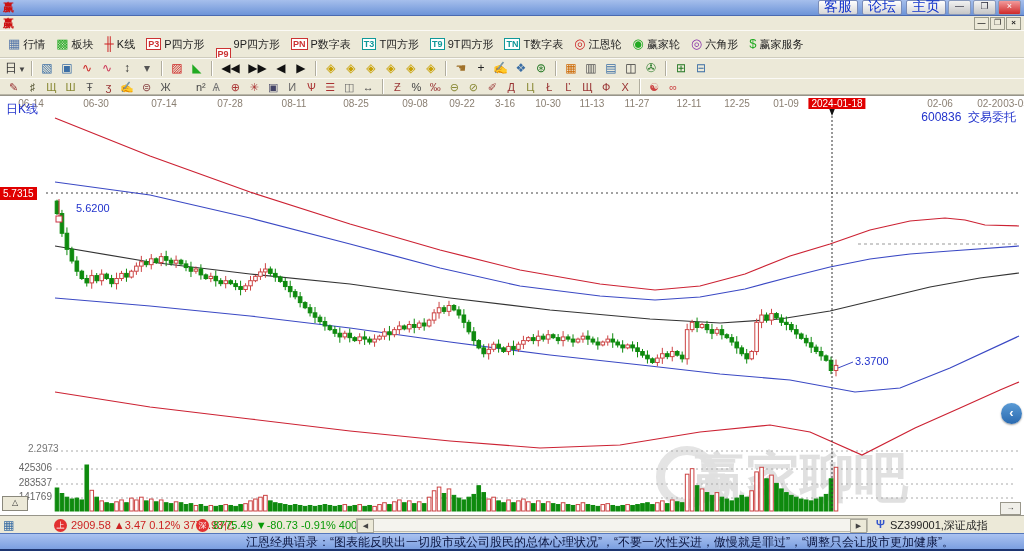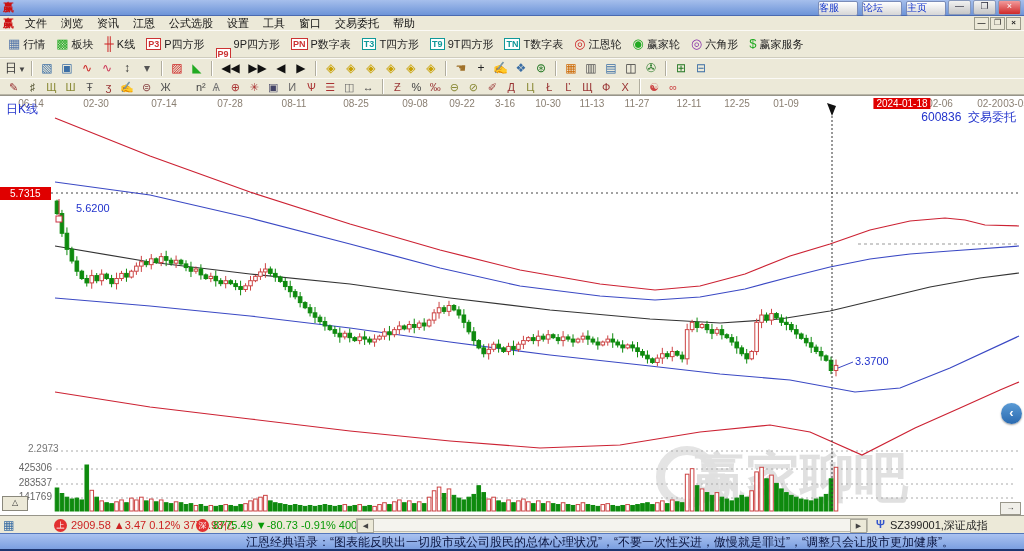--- a/index.html
+++ b/index.html
@@ -8,22 +8,22 @@
        background:#ece9d8;-webkit-font-smoothing:antialiased}
   
   #titlebar{position:absolute;top:0;left:0;right:0;height:16px;
     background:linear-gradient(180deg,#a6bfec,#6d94d8);
     border-bottom:1px solid #4a6ab0;display:flex;align-items:center;
     padding:0 3px;box-sizing:border-box}
   .app-ico{color:#cc1111;font-weight:bold;font-size:11px;margin-right:4px}
   #title-text{color:#101830;font-size:11px;white-space:nowrap}
   .spacer{flex:1}
   .tb-qbtn{width:38px;height:13px;background:linear-gradient(#ffffff,#d6d6d6);
-    border:1px solid #7a8cb8;border-radius:2px;font-size:10px;color:#1133cc;
-    line-height:11px;margin-left:4px;cursor:default}
+    border:1px solid #7a8cb8;border-radius:2px;font-size:14px;color:#1133cc;
+    line-height:11px;text-align:center;margin-left:4px;cursor:default}
   .wb{width:21px;height:13px;margin-left:2px;background:linear-gradient(#f2f2f2,#c6c6c6);
     border:1px solid #8899bb;font-size:9px;line-height:11px;text-align:center;color:#223;border-radius:2px}
   .wb.close{background:linear-gradient(#f29a9a,#cf2a2a);color:#fff}
   
   #menubar{position:absolute;top:16px;left:0;right:0;height:14px;background:#ece9d8;
     display:flex;align-items:center;font-size:11px;padding-left:3px}
   .menu-item{padding:0 7px;color:#111;white-space:nowrap}
   #mdi-btns{position:absolute;right:3px;top:1px;display:flex}
   .mdi-b{width:13px;height:11px;border:1px solid #9a9a8a;background:#ece9d8;
     font-size:8px;line-height:9px;text-align:center;color:#222;margin-left:1px;font-weight:bold}
@@ -47,21 +47,21 @@
   
   #chart{position:absolute;top:95px;left:0;width:1024px;height:420px;background:#fff;
     border-top:1px solid #97958a;box-sizing:border-box}
   #chart-svg{position:absolute;top:0;left:0;z-index:2}
   .date{position:absolute;top:2px;transform:translateX(-50%);font-size:10px;color:#8a7f72;white-space:nowrap}
   .date-hl{background:#e00000;color:#fff;padding:0 3px;z-index:3}
   #kline-label{position:absolute;top:5px;left:6px;color:#2233cc;font-size:12px;z-index:3}
   #indicator-row{position:absolute;top:14px;left:52px;font-size:11px;display:flex;gap:16px;z-index:3;white-space:nowrap}
   #stock-label{position:absolute;top:13px;right:8px;color:#2233cc;font-size:12px;z-index:3;white-space:nowrap}
   #upper-ref-box{position:absolute;top:91px;left:0;background:#e00000;color:#fff;font-size:10px;
-    padding:0 10px;height:13px;line-height:13px;z-index:3}
+    padding:0 3px;height:13px;line-height:13px;z-index:3}
   .plabel{position:absolute;font-size:11px;color:#2233cc;z-index:3;white-space:nowrap}
   #p-high{left:76px;top:106px}
   #p-last{left:855px;top:259px}
   #p-low{left:28px;top:347px;color:#777;font-size:10px}
   .vlabel{position:absolute;left:0;width:52px;text-align:right;font-size:10px;color:#666;z-index:3}
   #wm1{position:absolute;left:702px;top:324px;font-size:21px;color:#c9c9c9;letter-spacing:2px;z-index:1;white-space:nowrap}
   #wm2{position:absolute;left:692px;top:346px;font-size:54px;font-weight:bold;color:#e0e0e0;z-index:1;white-space:nowrap}
   #wm-ring{position:absolute;left:656px;top:350px;width:44px;height:44px;border:9px solid #e4e4e4;border-radius:50%;z-index:1}
   #float-left-btn{position:absolute;left:1001px;top:307px;width:21px;height:21px;border-radius:50%;
     background:linear-gradient(#5b9bd5,#2a6ab0);color:#fff;text-align:center;line-height:19px;
@@ -95,32 +95,20 @@
   <span id="quick-btns"><span class="tb-qbtn" style="display: inline-block;">客服</span><span class="tb-qbtn" style="display: inline-block;">论坛</span><span class="tb-qbtn" style="display: inline-block;">主页</span></span>
   <span id="win-btns" style="display:flex">
       <span class="wb">—</span>
       <span class="wb">❐</span>
       <span class="wb close">×</span>
     </span>
 </div>
 
 <div id="menubar">
   <span class="app-ico">赢</span>
-  <span id="menu-items" style="display:flex">
-      <span class="menu-item">文件</span>
-      <span class="menu-item">浏览</span>
-      <span class="menu-item">资讯</span>
-      <span class="menu-item">江恩</span>
-      <span class="menu-item">公式选股</span>
-      <span class="menu-item">设置</span>
-      <span class="menu-item">工具</span>
-      <span class="menu-item">窗口</span>
-      <span class="menu-item">交易委托</span>
-      <span class="menu-item">帮助</span>
-    </span>
   <span id="mdi-btns">
       <span class="mdi-b">—</span>
       <span class="mdi-b">❐</span>
       <span class="mdi-b">×</span>
     </span>
 </div>
 
 <div id="tb1" class="tbrow">
     <button class="tb-btn">
       <span class="tb-ico" style="color: rgb(85, 119, 170);">▦</span>
@@ -750,35 +738,35 @@
       </g>
       <line x1="832" y1="16" x2="832" y2="415" stroke="#333" stroke-dasharray="2 2" stroke-width="1"></line>
       <polygon points="832,20 827,7 836,10" fill="#111"></polygon>
       <line x1="59" y1="103" x2="59" y2="120" stroke="#cc3344" stroke-width="1"></line>
       <rect x="56" y="120" width="6" height="6" fill="#fff" stroke="#cc3344" stroke-width="1"></rect>
       <line x1="838" y1="272" x2="853" y2="266" stroke="#3b49c4" stroke-width="1"></line>
     </svg>
 
   <div id="date-strip">
       <span class="date" style="left: 31px;">06-14</span>
-      <span class="date" style="left: 96px;">02-30</span>
+      <span class="date" style="left: 96px;">06-30</span>
       <span class="date" style="left: 164px;">07-14</span>
       <span class="date" style="left: 230px;">07-28</span>
       <span class="date" style="left: 294px;">08-11</span>
       <span class="date" style="left: 356px;">08-25</span>
       <span class="date" style="left: 415px;">09-08</span>
       <span class="date" style="left: 462px;">09-22</span>
       <span class="date" style="left: 505px;">3-16</span>
       <span class="date" style="left: 548px;">10-30</span>
       <span class="date" style="left: 592px;">11-13</span>
       <span class="date" style="left: 637px;">11-27</span>
       <span class="date" style="left: 689px;">12-11</span>
       <span class="date" style="left: 737px;">12-25</span>
       <span class="date" style="left: 786px;">01-09</span>
-      <span class="date date-hl" style="left: 902px;">2024-01-18</span>
+      <span class="date date-hl" style="left: 837px;">2024-01-18</span>
       <span class="date" style="left: 940px;">02-06</span>
       <span class="date" style="left: 990px;">02-20</span>
       <span class="date" style="left: 1016px;">03-05</span>
     </div>
   <div id="kline-label">日K线</div>
   <div id="stock-label">
     <span>600836</span>&nbsp;
     <span>交易委托</span>
   </div>
 

